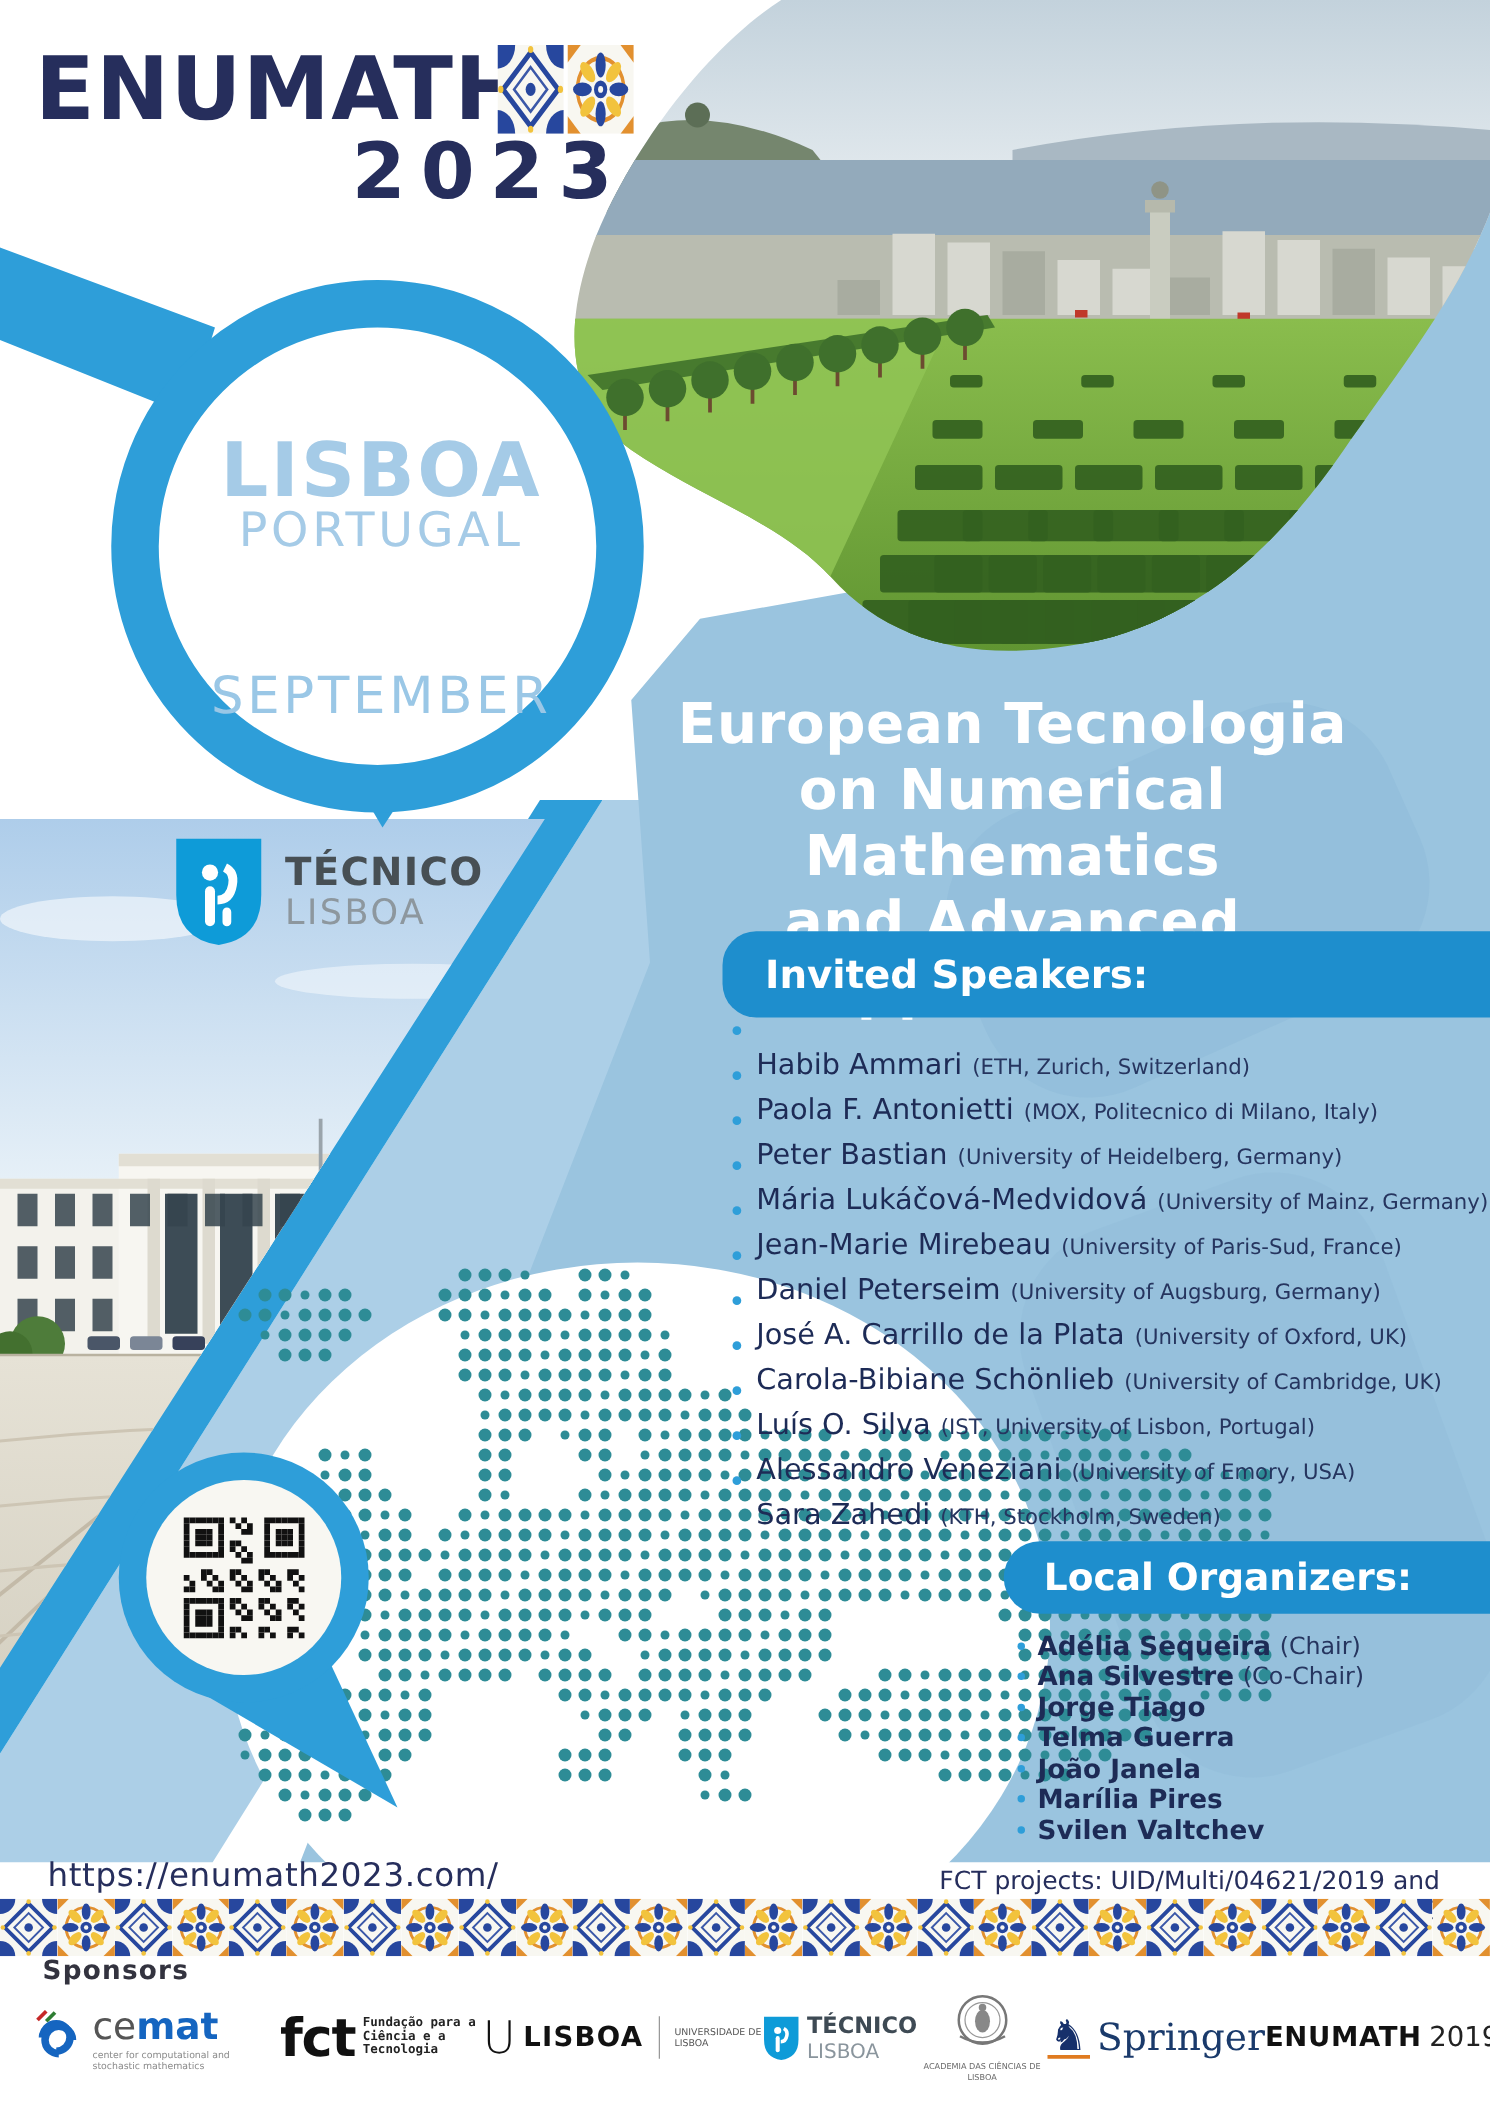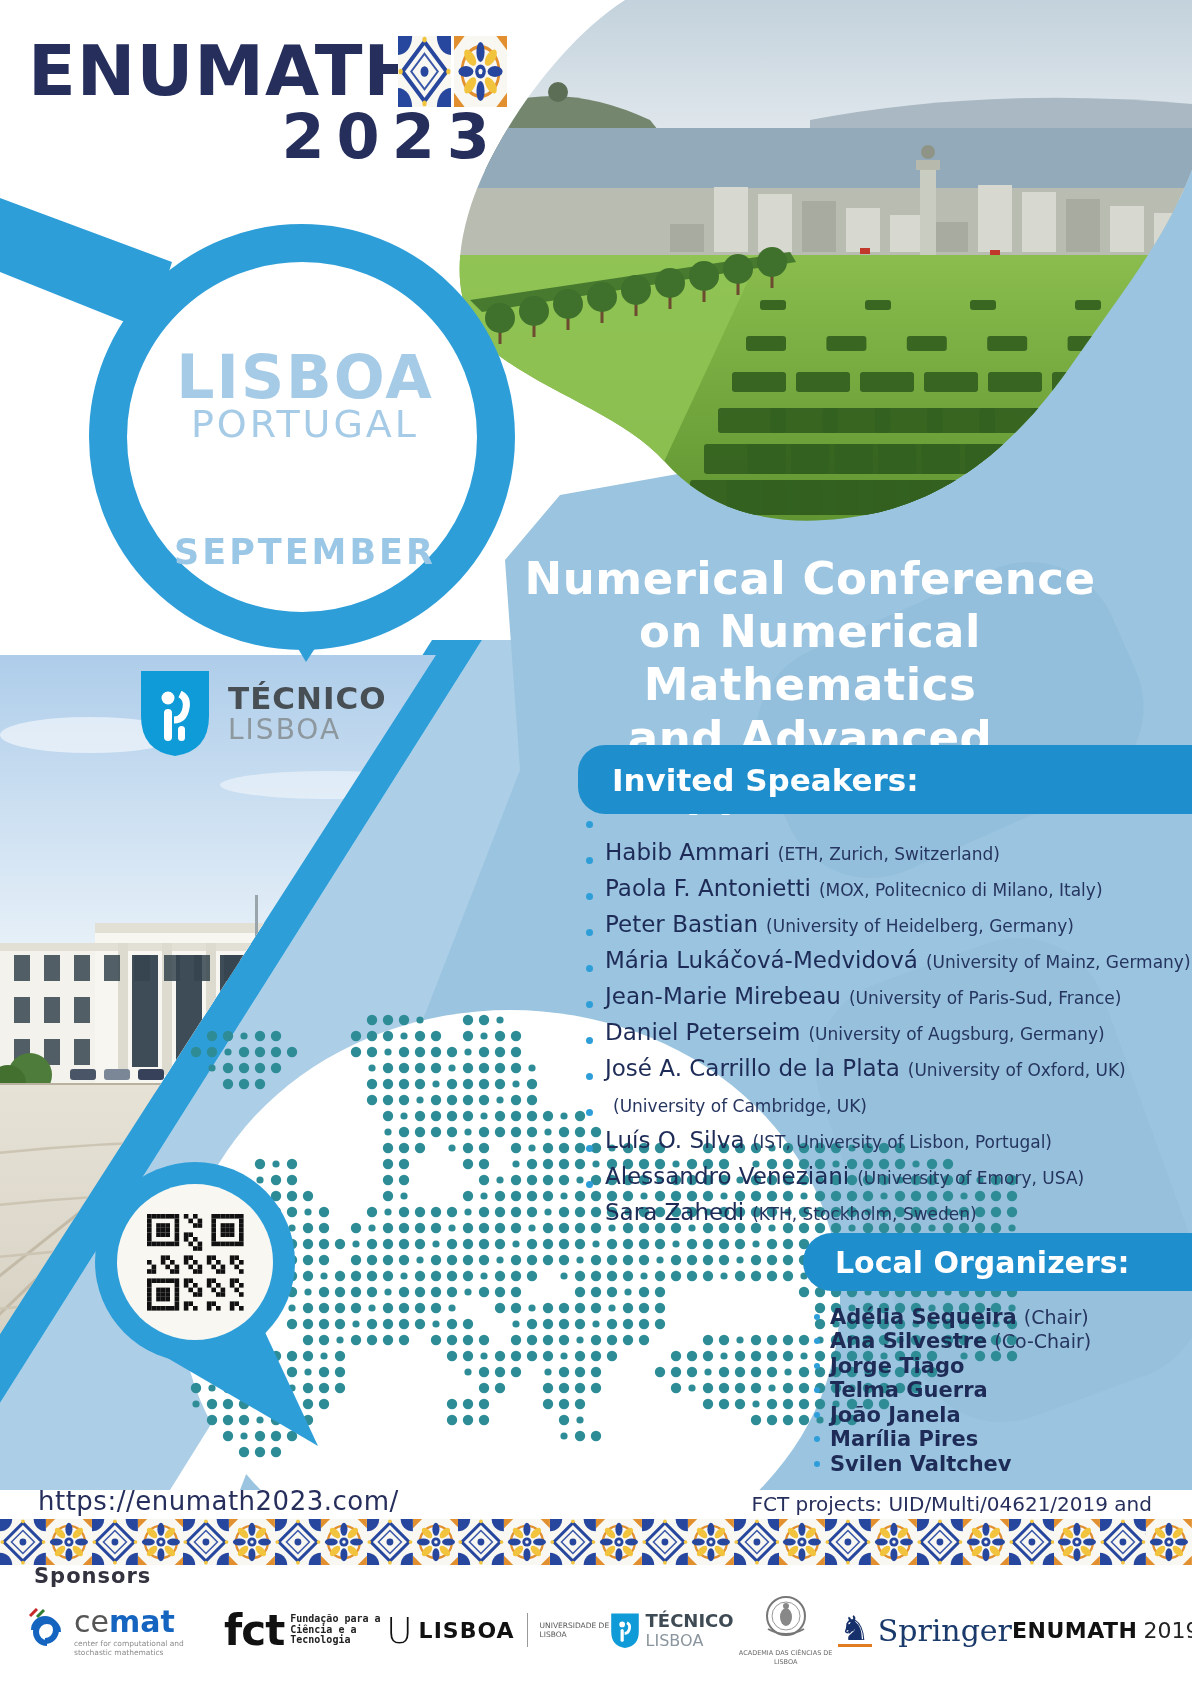--- a/index.html
+++ b/index.html
@@ -18,21 +18,21 @@
          clip-path:polygon(432px 640px,482px 640px,-55px 1490px,-105px 1490px);}
   .stripe-pale{left:0;top:0;width:1192px;height:1685px;background:#accfe7;
          clip-path:polygon(482px 640px,700px 640px,170px 1490px,-55px 1490px);}
   .ghost{background:#85b4d3;opacity:.28;border-radius:90px;}
   .map-blob{left:180px;top:1010px;width:660px;height:580px;background:#ffffff;border-radius:50%;}
   
   .ring-text{color:#a5cbe7;text-align:center;}
   .city{left:105px;top:342px;width:400px;font-size:60px;font-weight:800;letter-spacing:2px;}
   .country{left:105px;top:402px;width:400px;font-size:38px;font-weight:400;letter-spacing:3px;}
   .dates{left:105px;top:472px;width:400px;font-size:56px;font-weight:800;letter-spacing:6px;color:#9ac7e6;}
-  .month{left:105px;top:532px;width:400px;font-size:35px;font-weight:700;letter-spacing:3px;color:#9ac7e6;}
+  .month{left:105px;top:532px;width:400px;font-size:41px;font-weight:400;letter-spacing:3px;color:#9ac7e6;}
   
   .tecnico{left:138px;top:668px;display:flex;align-items:center;gap:16px;}
   .tecnico .t1{font-size:31px;font-weight:700;color:#474f54;letter-spacing:1px;line-height:34px;}
   .tecnico .t2{font-size:28px;font-weight:400;color:#8d979e;letter-spacing:2px;line-height:30px;}
   
   .conf-title{left:470px;top:552px;width:680px;text-align:center;color:#ffffff;
               font-size:45px;font-weight:800;line-height:53px;letter-spacing:0.5px;}
   .pill{background:#1e8ecd;color:#ffffff;display:flex;align-items:center;}
   .pill-speakers{left:578px;top:745px;width:614px;height:69px;border-radius:27px 0 0 27px;
                  font-size:31px;font-weight:600;padding-left:34px;box-sizing:border-box;}
@@ -1127,21 +1127,21 @@
       <path d="M42,26 q8,4 6,14 q-2,12 -12,12" stroke="#ffffff" stroke-width="7" fill="none"></path>
       <rect x="40" y="58" width="7" height="15" rx="3.5" fill="#ffffff"></rect>
     </svg>
     <div>
       <div class="t1">TÉCNICO</div>
       <div class="t2">LISBOA</div>
     </div>
   </div>
 
   <div class="abs conf-title">
-    <div>Numerical Conference</div>
+    <div>European Tecnologia</div>
     <div>on Numerical Mathematics</div>
     <div>and Advanced Applications</div>
   </div>
 
   <div class="abs pill pill-speakers">
     <span>Invited Speakers:</span>
   </div>
   <ul class="abs speaker-list" id="speaker-list">
       <li>
         <span class="bullet"></span>
@@ -1173,20 +1173,21 @@
  <span class="sp-name">Daniel Peterseim</span>
  <span class="sp-aff">(University of Augsburg, Germany)</span>
       </li>
       <li>
         <span class="bullet"></span>
  <span class="sp-name">José A. Carrillo de la Plata</span>
  <span class="sp-aff">(University of Oxford, UK)</span>
       </li>
       <li>
         <span class="bullet"></span>
+ <span class="sp-name">Carola-Bibiane Schönlieb</span>
  <span class="sp-aff">(University of Cambridge, UK)</span>
       </li>
       <li>
         <span class="bullet"></span>
  <span class="sp-name">Luís O. Silva</span>
  <span class="sp-aff">(IST, University of Lisbon, Portugal)</span>
       </li>
       <li>
         <span class="bullet"></span>
  <span class="sp-name">Alessandro Veneziani</span>

